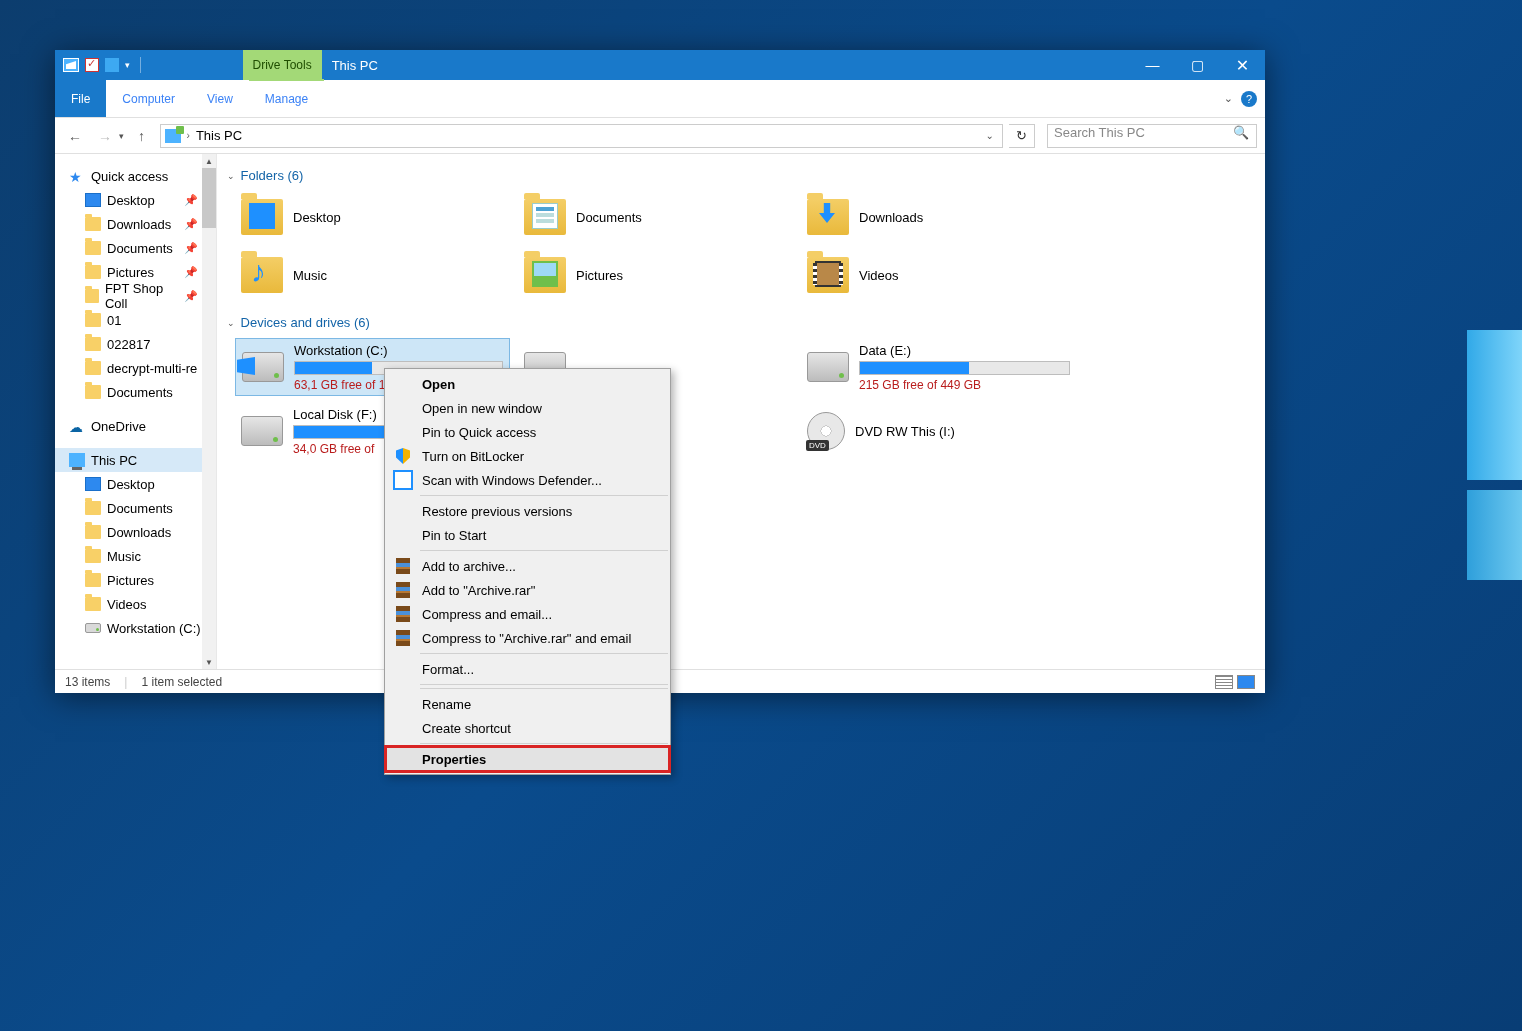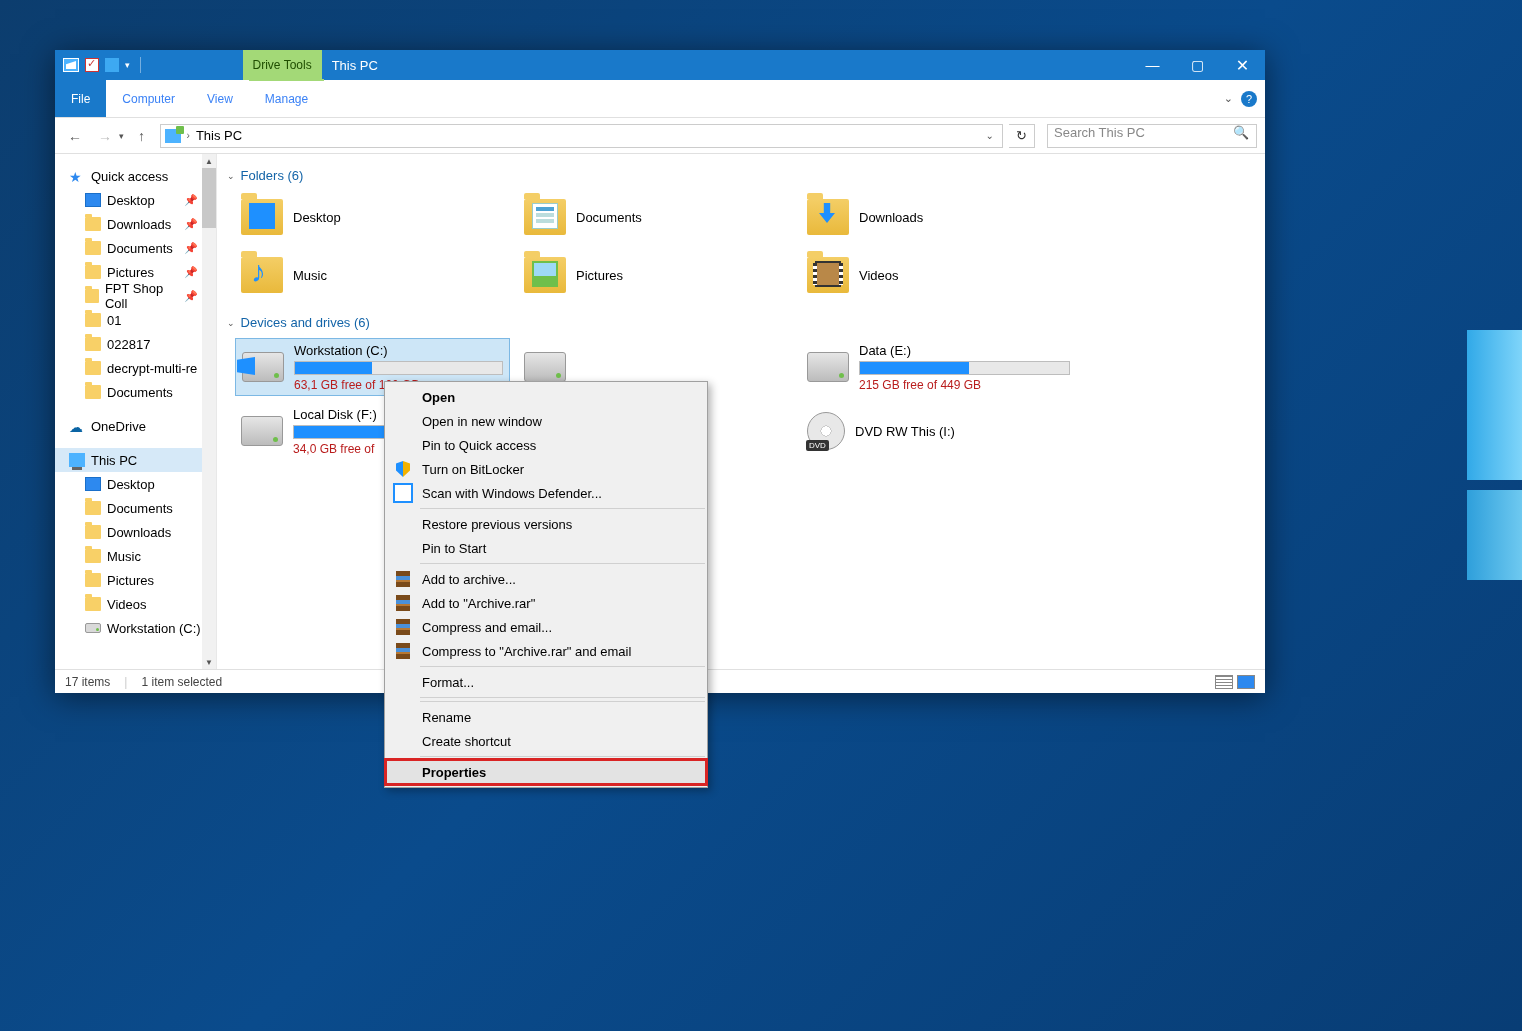--- a/index.html
+++ b/index.html
@@ -116,21 +116,21 @@
   .drive-sub { font-size:12px; color:#b91c1c; }
 
   
   .statusbar { height:24px; border-top:1px solid #e0e0e0; display:flex; align-items:center; padding:0 10px; font-size:12px; color:#444; gap:14px;}
   .statusbar .view-icons { margin-left:auto; display:flex; gap:4px;}
   .view-icons span { width:18px; height:14px; border:1px solid #888; display:inline-block;}
   .view-icons span:first-child { background:repeating-linear-gradient(#888 0 1px, transparent 1px 3px);}
   .view-icons span:last-child { background:#2d89ef;}
 
   
-  .ctxmenu { position:absolute; left:384px; top:381px; width:324px; background:#f0f0f0; border:1px solid #a0a0a0; box-shadow:3px 3px 8px rgba(0,0,0,.3); font-size:13px; padding:3px 1px;}
+  .ctxmenu { position:absolute; left:384px; top:368px; width:287px; background:#f0f0f0; border:1px solid #a0a0a0; box-shadow:3px 3px 8px rgba(0,0,0,.3); font-size:13px; padding:3px 1px;}
   .ctx-item { height:24px; display:flex; align-items:center; padding-left:36px; padding-right:12px; position:relative;}
   .ctx-item.bold { font-weight:600;}
   .ctx-item.highlighted { background:#e3e3e3; outline:3px solid #d92424; outline-offset:-1px;font-weight:bold;}
   .ctx-sep { height:1px; background:#d0d0d0; margin:3px 1px 3px 34px;}
   .ctx-arrow { margin-left:auto; font-size:11px; color:#333;}
   .ctx-icon { position:absolute; left:8px; width:18px; height:18px; display:flex; align-items:center; justify-content:center;}
   .ctx-icon.shield{ color:#f2b200;} 
   .ctx-icon.shield::after{content:"";position:absolute;width:14px;height:16px;background:linear-gradient(90deg,#1e90ff 50%,#f2b200 50%);clip-path:polygon(50% 0,100% 15%,100% 60%,50% 100%,0 60%,0 15%);}
   .ctx-icon.defender::after{content:"";position:absolute;width:16px;height:16px;border:2px solid #1e90ff; background:#fff;}
   .ctx-icon.defender::before{content:"";position:absolute;width:8px;height:8px;background:#1e90ff;top:6px;left:6px;}
@@ -392,21 +392,21 @@
             <div class="dvd-icon"></div>
             <div class="drive-info">
        <div>DVD RW This (I:)</div>
             </div>
           </div>
         </div>
     </div>
   </div>
 
   <div class="statusbar">
-    <span>17 items</span>
+    <span>13 items</span>
     <span style="color:#ccc">|</span>
     <span>1 item selected</span>
     <div class="view-icons">
       <span></span>
       <span></span>
     </div>
   </div>
 </div>
 
 <div class="ctxmenu" id="ctxmenu">

